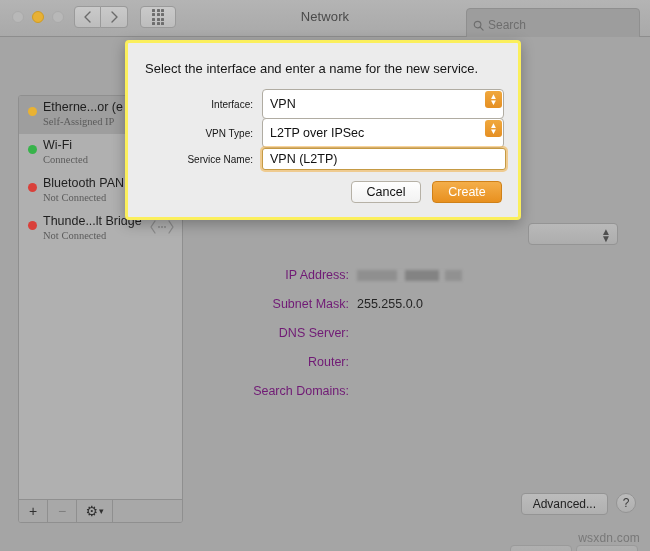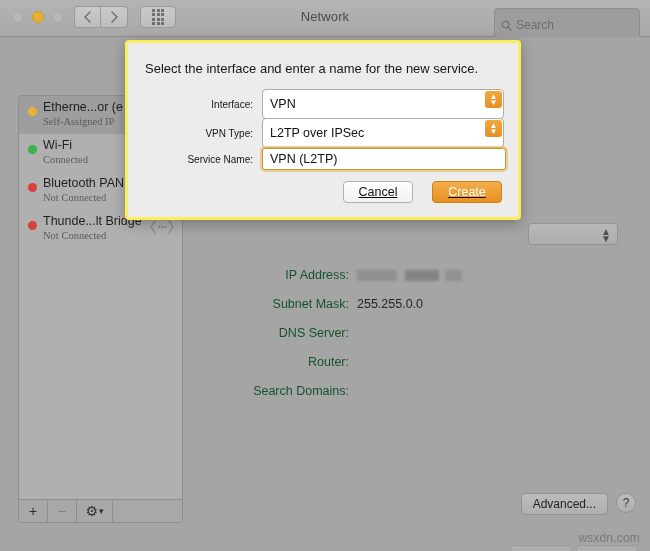--- a/index.html
+++ b/index.html
@@ -84,21 +84,21 @@
     top: 9px; left: 0; width: 650px;
     text-align: center;
     font-size: 13px;
     color: #4a4a4a;
     letter-spacing: 0.1px;
   }
 
   .searchbox {
     position: absolute;
     top: 8px; right: 10px;
-    width: 146px; height: 21px;
+    width: 174px; height: 21px;
     background: #9d9d9d;
     border: 1px solid #8f8f8f;
     border-radius: 4px;
     display: flex; align-items: center;
     padding: 16px 6px;
   }
   .searchbox svg { flex: none; margin-right: 4px; }
   .searchph { font-size: 12px; color: #6e6e6e; }
 
   
@@ -201,21 +201,21 @@
   .fields { position: absolute; top: 165px; left: 0; width: 420px; }
   .field-row {
     display: flex;
     align-items: center;
     height: 29px;
   }
   .f-label {
     width: 165px;
     text-align: right;
     font-size: 12.5px;
-    color: #14532d;
+    color: #701a75;
     padding-right: 8px;
   }
   .f-value {
     font-size: 12.5px;
     color: #252525;
   }
   .redacted {
     display: inline-block;
     height: 11px;
     width: 105px;
@@ -325,21 +325,21 @@
     border: 1px solid #c59a44;
     border-radius: 3px;
     box-shadow: 0 0 0 2px rgba(243,176,70,0.55);
     display: flex; align-items: center;
     padding-left: 7px;
     font-size: 12.5px; color: #111;
   }
   .sheet-buttons {
     position: absolute;
     bottom: 14px; right: 16px;
-    display: flex; gap: 19px; text-decoration: underline;
+    display: flex; gap: 11px;
   }
   .sbtn {
     height: 22px;
     min-width: 70px;
     border-radius: 4px;
     display: flex; align-items: center; justify-content: center;
     font-size: 12.5px;
     padding: 0 12px;
   }
   .sbtn.cancel {

